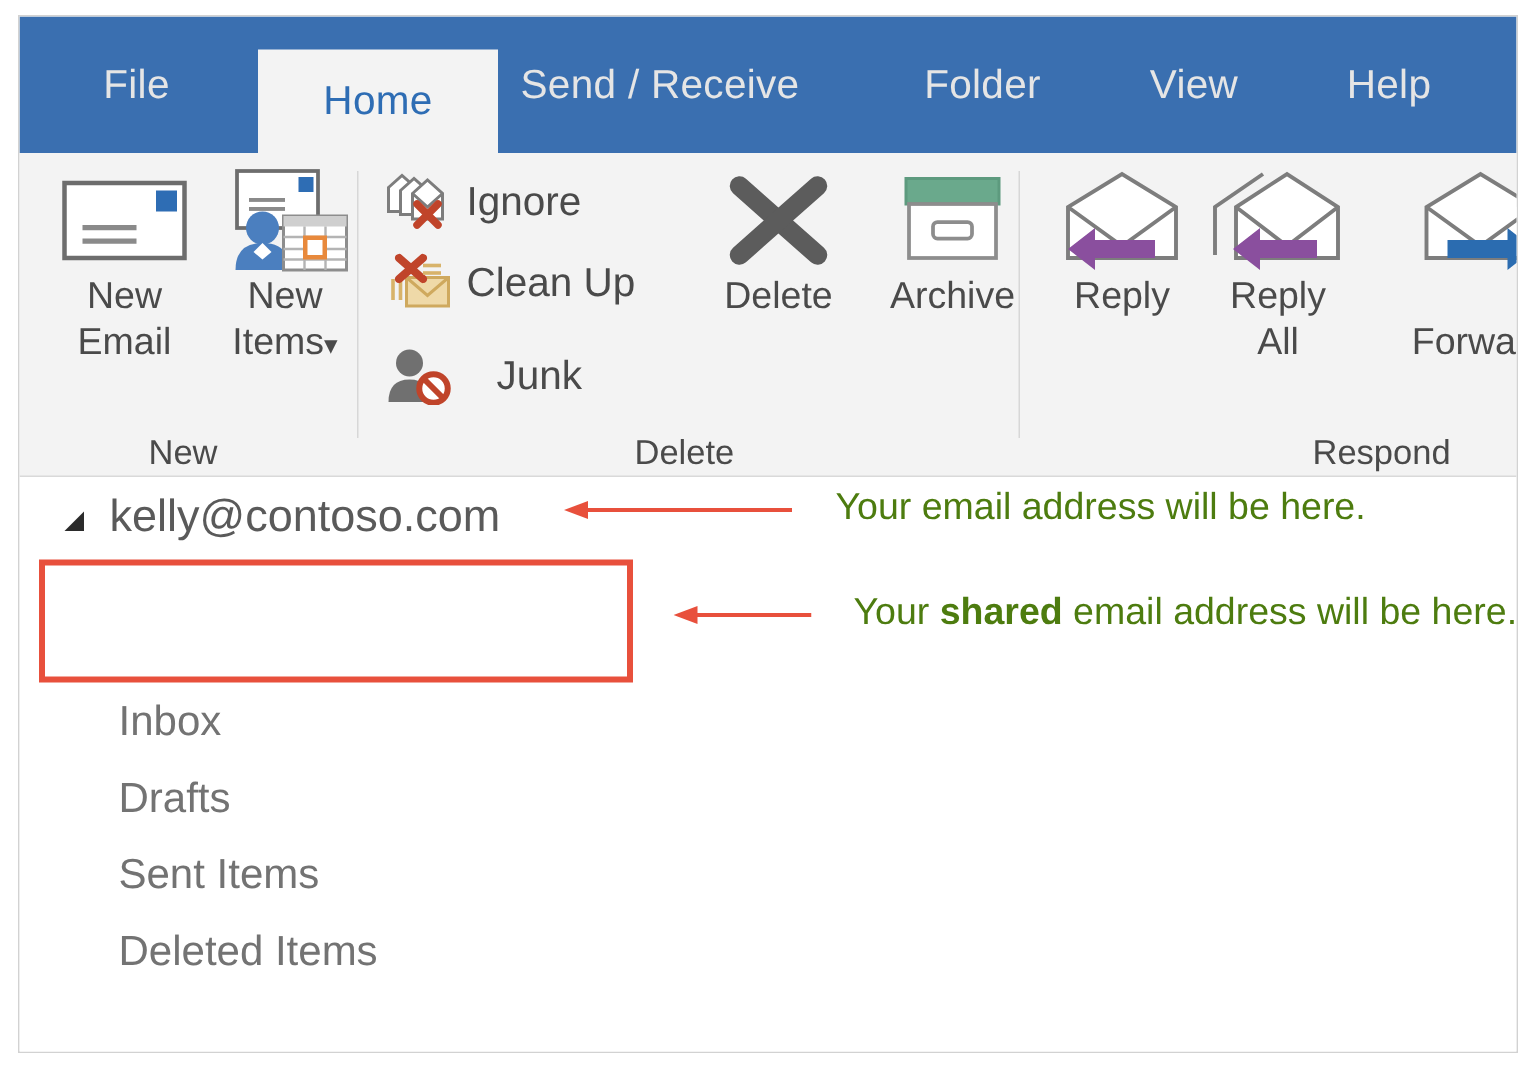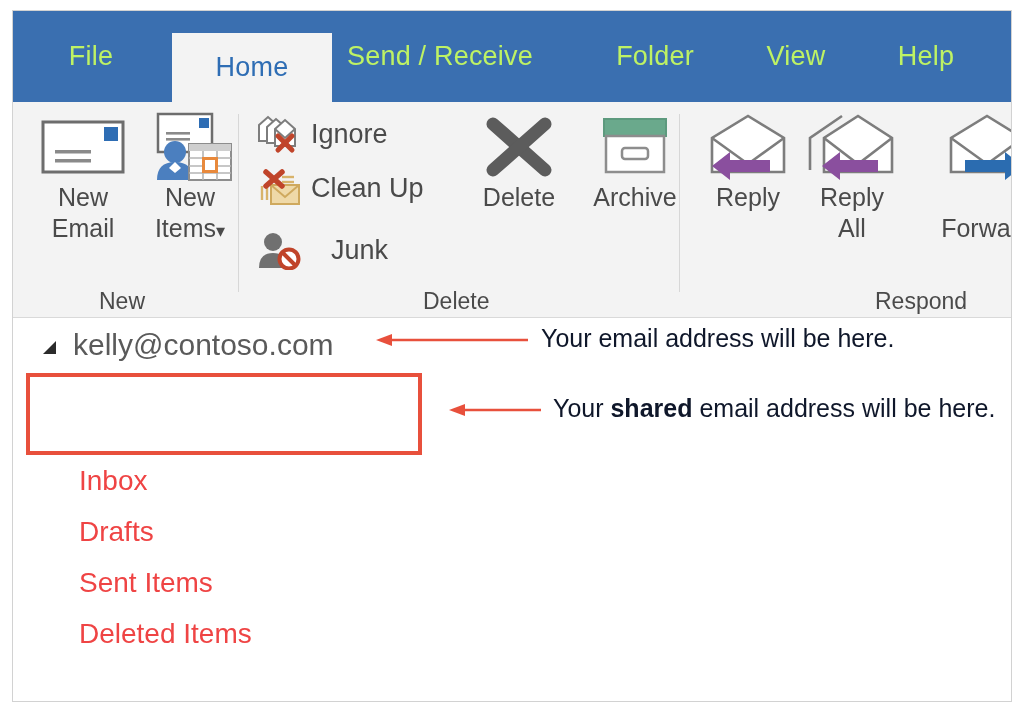--- a/index.html
+++ b/index.html
@@ -26,21 +26,21 @@
     height:91px;
     background:#3a6fb0;
   }
   .tab{
     position:absolute;
     top:0;
     height:91px;
     display:flex;
     align-items:center;
     justify-content:center;
-    color:#bef264;
+    color:#e5e5e5;
     font-size:27px;
     letter-spacing:.2px;
     white-space:nowrap;
     cursor:default;
   }
   .tab.active{
     background:#f3f3f3;
     color:#2e6db4;
     top:22px;
     height:69px;
@@ -112,36 +112,37 @@
   .tri{
     width:0;height:0;
     border-left:13px solid transparent;
     border-bottom:13px solid #2b2b2b;
     margin-right:17px;
     transform:translateY(2px);
   }
   .folder{
     position:absolute;
     font-size:28px;
-    color:#ef4444;
+    color:#737373;
     white-space:nowrap;
     cursor:default;
   }
 
   
   .hilite{
     position:absolute;
     border:4px solid #e8503c;
     box-sizing:border-box;
   }
   .anno{
     position:absolute;
     font-size:25px;
-    color:#0f172a;
-    white-space:nowrap;
+    color:#4d7c0f;
+    white-space:nowrap;
+    margin-left:16px;
   }
   .anno b{font-weight:bold;}
   .arrow{position:absolute;height:14px;}
 </style>
 </head>
 <body>
 
 <div class="screen">
 
   <div class="tabstrip">

